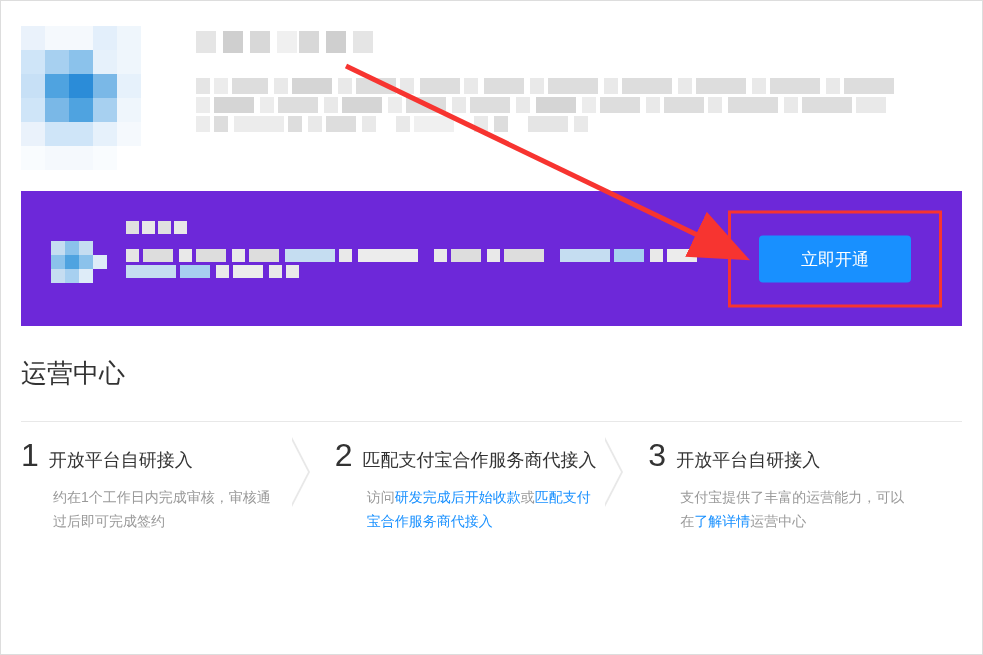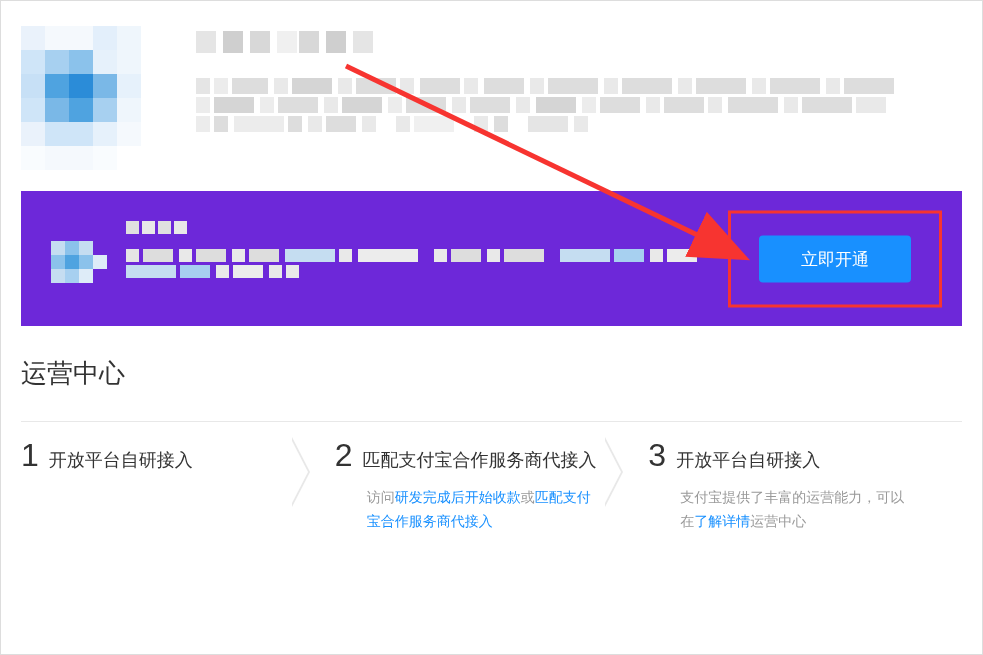--- a/index.html
+++ b/index.html
@@ -368,20 +368,21 @@
 </svg>
 
 <div class="flow-section">
   <h2 class="flow-title">运营中心</h2>
   <div class="steps-container">
     <div class="step">
       <div class="step-header">
         <span class="step-number">1</span>
         <span class="step-label">开放平台自研接入</span>
       </div>
+      <div class="step-desc">约在1个工作日内完成审核，审核通过后即可完成签约</div>
     </div>
     <div class="step">
       <div class="step-header">
         <span class="step-number">2</span>
         <span class="step-label">匹配支付宝合作服务商代接入</span>
       </div>
       <div class="step-desc">
         <span>访问</span><a class="link">研发完成后开始收款</a><span>或</span><a class="link">匹配支付宝合作服务商代接入</a>
       </div>
     </div>

